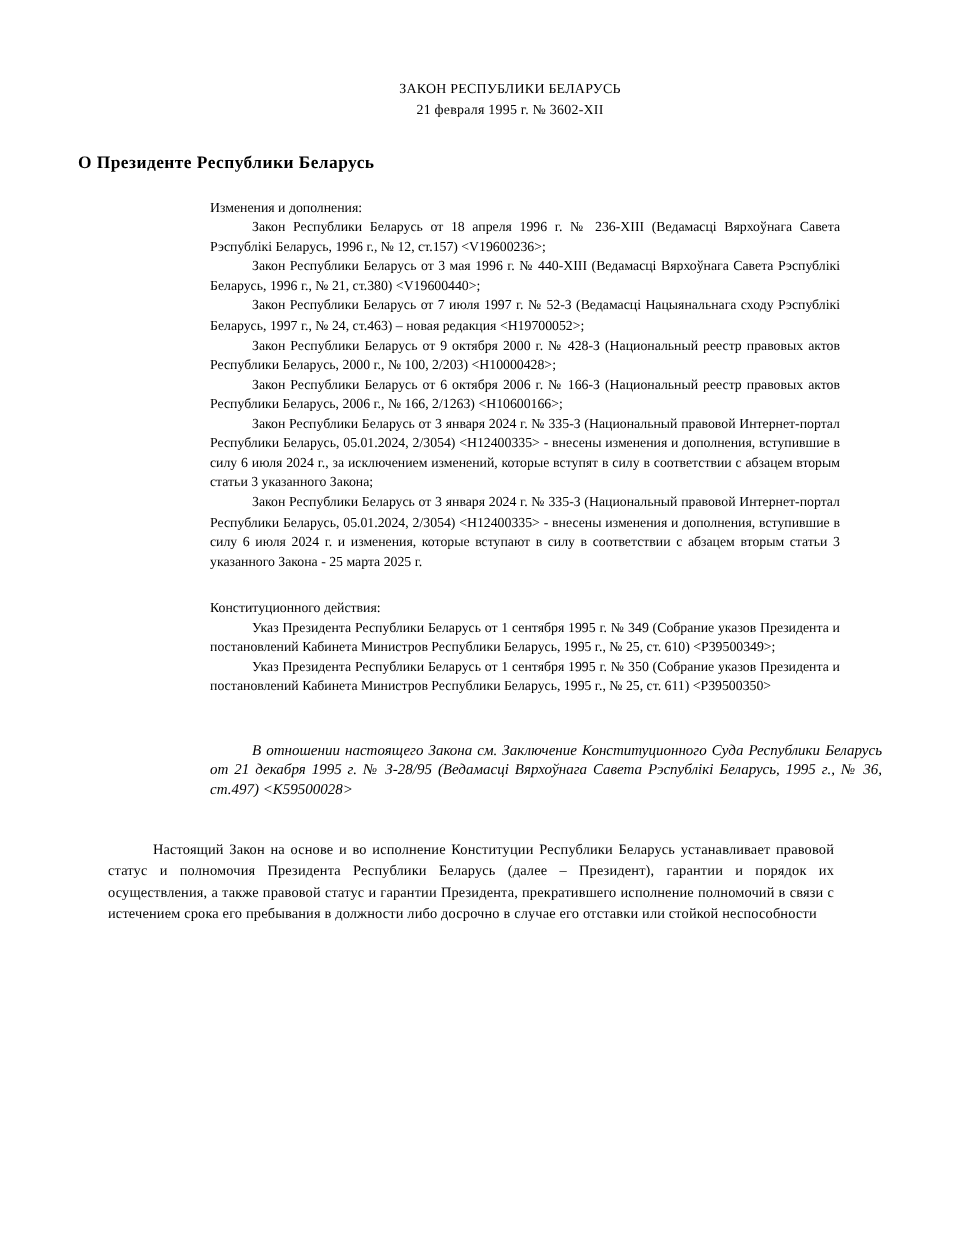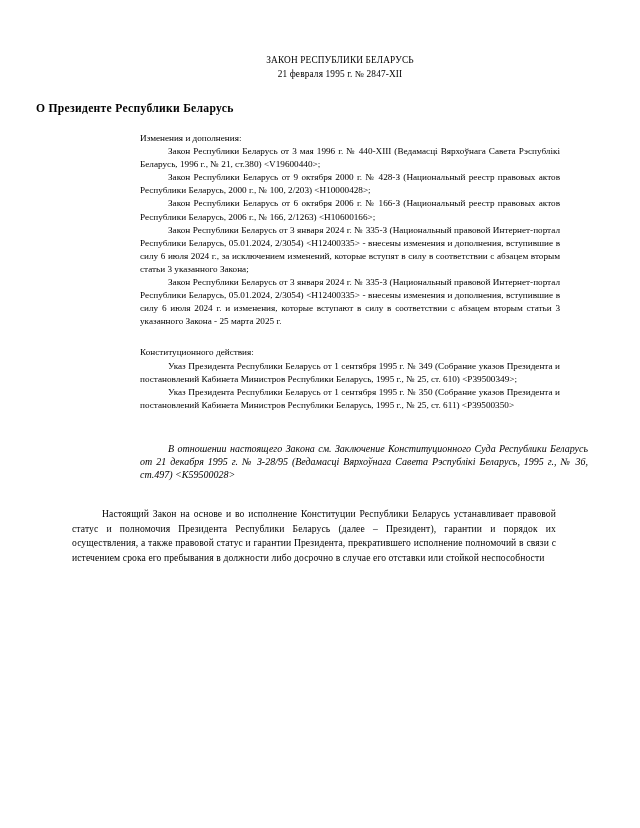--- a/index.html
+++ b/index.html
@@ -29,21 +29,21 @@
     line-height: 13.5px;
     letter-spacing: 0.15px;
   }
   .header-line {
     display: block;
     white-space: pre;
     padding-left: 40px;
   }
   .doc-title {
     margin-top: 20px;
-    margin-left: 36px;
+    margin-left: 52px;
     font-size: 11.6px;
     font-weight: bold;
     letter-spacing: 0.3px;
     line-height: 15px;
   }
   .section {
     margin-left: 140px;
     margin-right: 80px;
   }
   .section-heading {
@@ -87,28 +87,30 @@
     letter-spacing: 0.1px;
   }
 </style>
 </head>
 <body>
 
 <div class="page">
 
   <div class="header-block">
     <span class="header-line">ЗАКОН РЕСПУБЛИКИ БЕЛАРУСЬ</span>
-    <span class="header-line">21 февраля 1995 г. № 2847-XII</span>
+    <span class="header-line">21 февраля 1995 г. № 3602-XII</span>
   </div>
 
   <div class="doc-title">О Президенте Республики Беларусь</div>
 
   <div class="section">
     <p class="section-heading amend">Изменения и дополнения:</p>
+    <p class="entry">Закон Республики Беларусь от 18 апреля 1996 г. № 236-XIII (Ведамасці Вярхоўнага Савета Рэспублікі Беларусь, 1996 г., № 12, ст.157) &lt;V19600236&gt;;</p>
     <p class="entry">Закон Республики Беларусь от 3 мая 1996 г. № 440-XIII (Ведамасці Вярхоўнага Савета Рэспублікі Беларусь, 1996 г., № 21, ст.380) &lt;V19600440&gt;;</p>
+    <p class="entry">Закон Республики Беларусь от 7 июля 1997 г. № 52-З (Ведамасці Нацыянальнага сходу Рэспублікі Беларусь, 1997 г., № 24, ст.463) – новая редакция &lt;Н19700052&gt;;</p>
     <p class="entry">Закон Республики Беларусь от 9 октября 2000 г. № 428-З (Национальный реестр правовых актов Республики Беларусь, 2000 г., № 100, 2/203) &lt;Н10000428&gt;;</p>
     <p class="entry">Закон Республики Беларусь от 6 октября 2006 г. № 166-З (Национальный реестр правовых актов Республики Беларусь, 2006 г., № 166, 2/1263) &lt;Н10600166&gt;;</p>
     <p class="entry">Закон Республики Беларусь от 3 января 2024 г. № 335-З (Национальный правовой Интернет-портал Республики Беларусь, 05.01.2024, 2/3054) &lt;Н12400335&gt; - внесены изменения и дополнения, вступившие в силу 6 июля 2024 г., за исключением изменений, которые вступят в силу в соответствии с абзацем вторым статьи 3 указанного Закона;</p>
     <p class="entry">Закон Республики Беларусь от 3 января 2024 г. № 335-З (Национальный правовой Интернет-портал Республики Беларусь, 05.01.2024, 2/3054) &lt;Н12400335&gt; - внесены изменения и дополнения, вступившие в силу 6 июля 2024 г. и изменения, которые вступают в силу в соответствии с абзацем вторым статьи 3 указанного Закона - 25 марта 2025 г.</p>
   </div>
 
   <div class="section suspend-block">
     <p class="section-heading">Конституционного действия:</p>
     <p class="entry">Указ Президента Республики Беларусь от 1 сентября 1995 г. № 349 (Собрание указов Президента и постановлений Кабинета Министров Республики Беларусь, 1995 г., № 25, ст. 610) &lt;Р39500349&gt;;</p>
     <p class="entry">Указ Президента Республики Беларусь от 1 сентября 1995 г. № 350 (Собрание указов Президента и постановлений Кабинета Министров Республики Беларусь, 1995 г., № 25, ст. 611) &lt;Р39500350&gt;</p>

